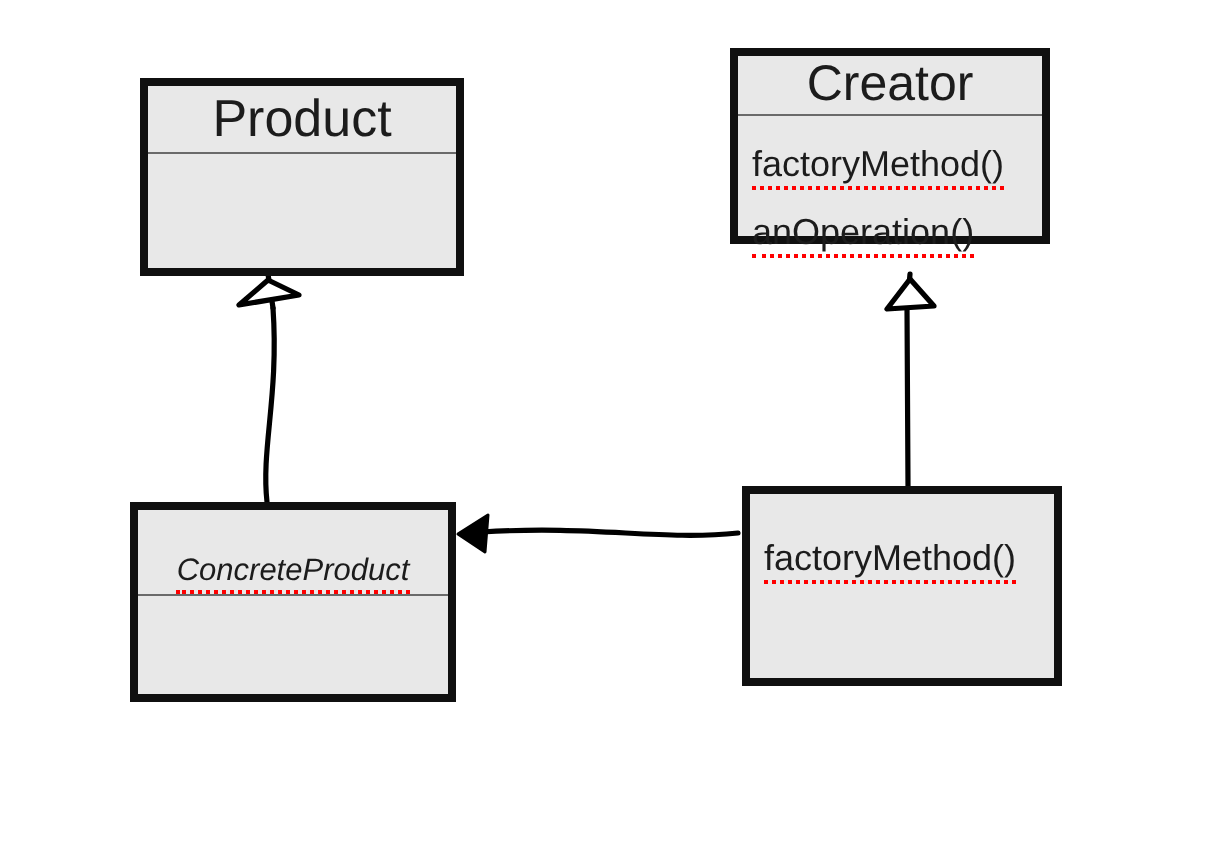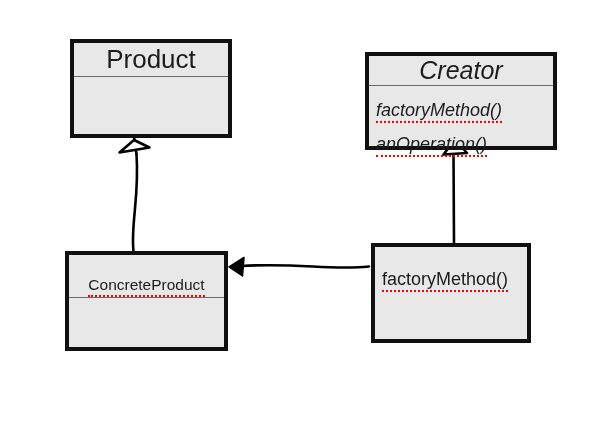--- a/index.html
+++ b/index.html
@@ -43,28 +43,28 @@
     display: inline-block;
     border-bottom: 2px dotted var(--squiggle, #ff0000);
     padding-bottom: 1px;
     line-height: 1.12;
     margin-top: 12px;
   }
   
   #box-product { left: 70px; top: 39px; width: 162px; height: 99px; }
   #box-product .hdr { height: 34px; font-size: 26px; }
   
-  #box-creator { left: 365px; top: 52px; width: 192px; height: 98px; font-style: italic; }
+  #box-creator { left: 365px; top: 24px; width: 160px; height: 98px; }
   #box-creator .hdr { height: 31px; font-size: 25px; }
   #box-creator .body { padding: 3px 0 0 7px; }
   #box-creator .method { display: block; font-size: 18px; line-height: 24px; }
   #box-creator .method .squig { line-height: 1.05; }
   
   #box-concrete-product { left: 65px; top: 251px; width: 163px; height: 100px; }
-  #box-concrete-product .hdr { height: 43px; font-size: 15.5px; align-items: center; padding-top: 9px; }
+  #box-concrete-product .hdr { height: 43px; font-size: 15.5px; align-items: flex-end; padding-top: 9px; font-style: italic; }
   
   #box-concrete-creator { left: 371px; top: 243px; width: 160px; height: 100px; }
   #box-concrete-creator .hdr { height: 33px; font-size: 18px; }
   #box-concrete-creator .body { padding: 10px 0 0 7px; }
   #box-concrete-creator .method { display: block; font-size: 18px; }
   .stroke {
     fill: none;
     stroke: var(--arrow, #000000);
     stroke-width: 2.6;
     stroke-linecap: round;

